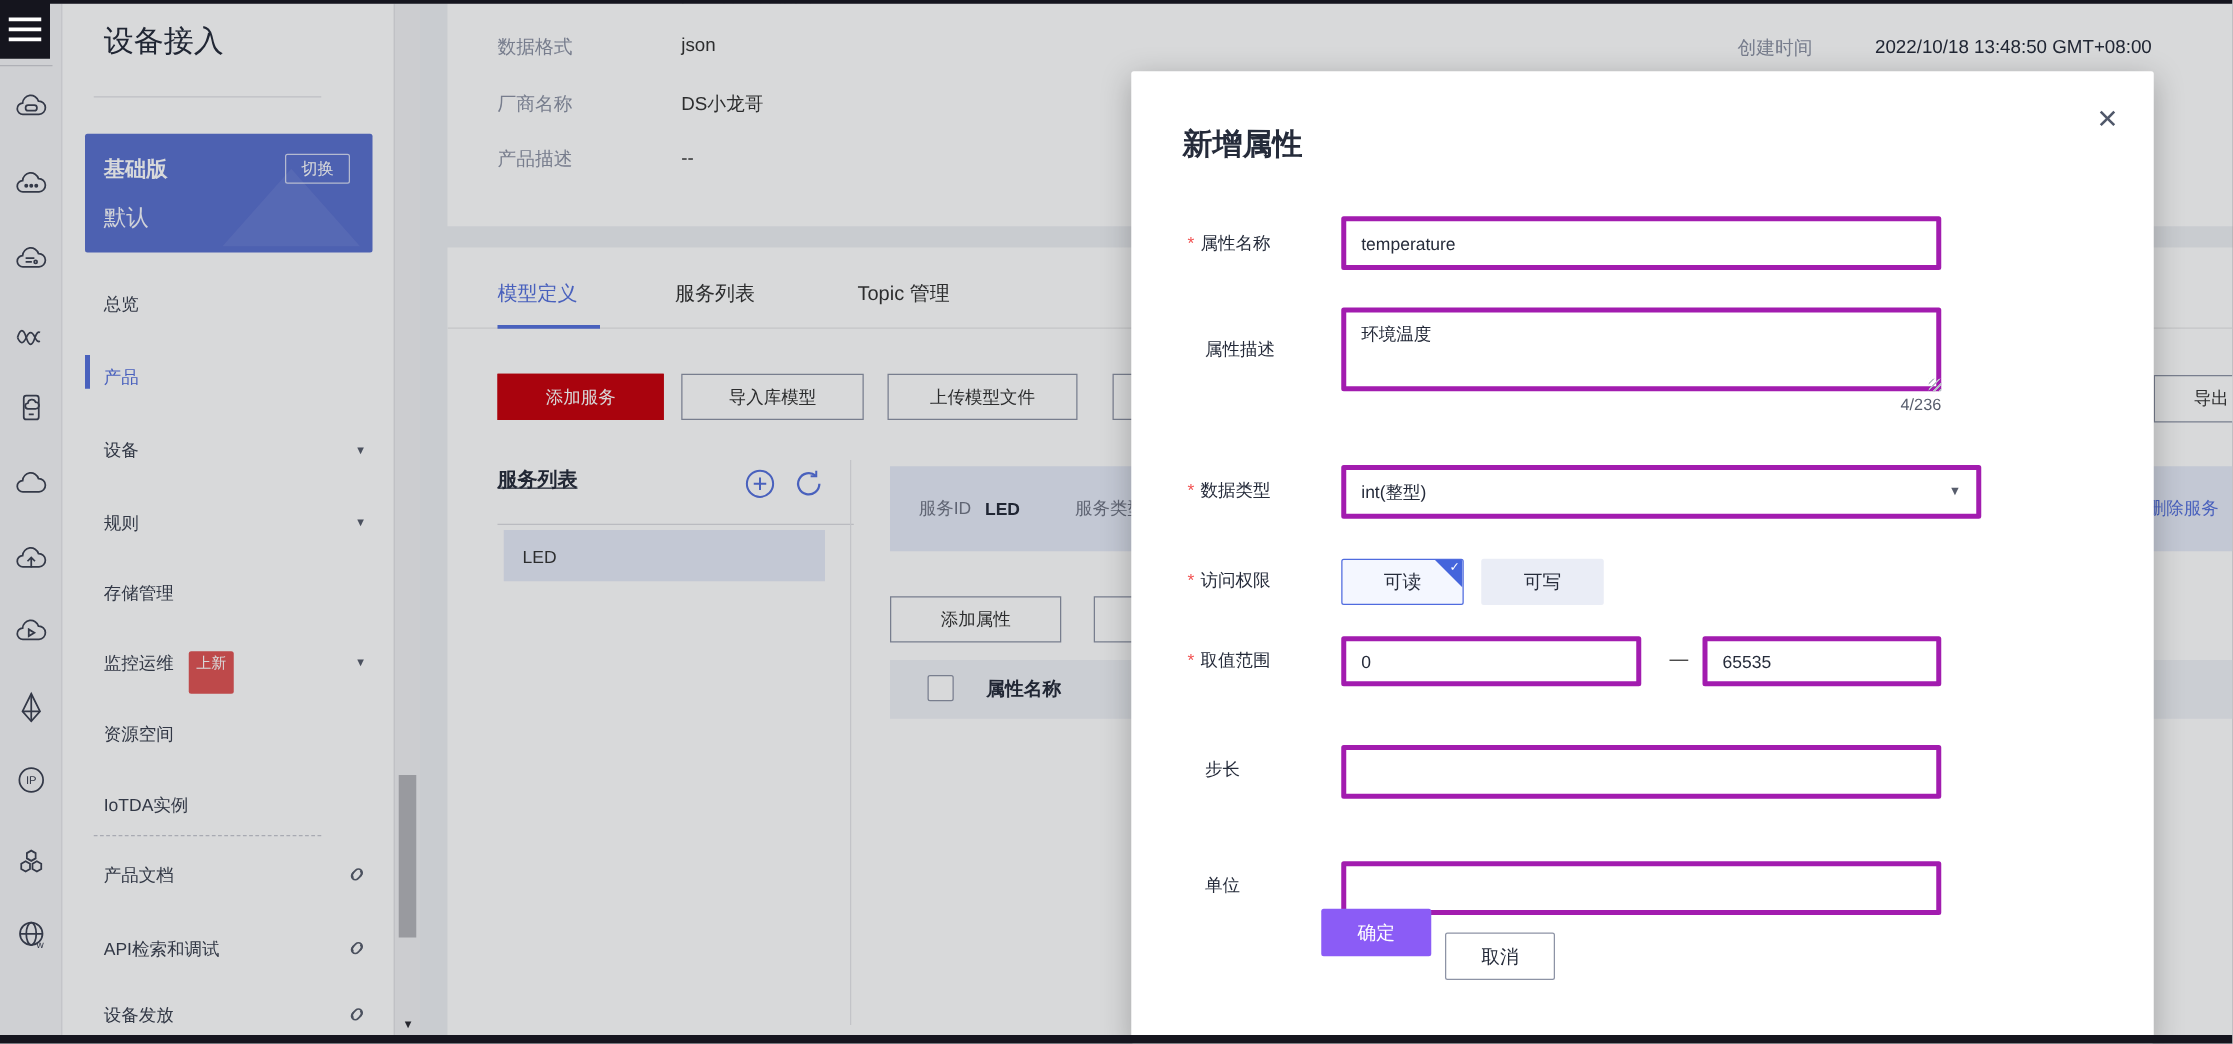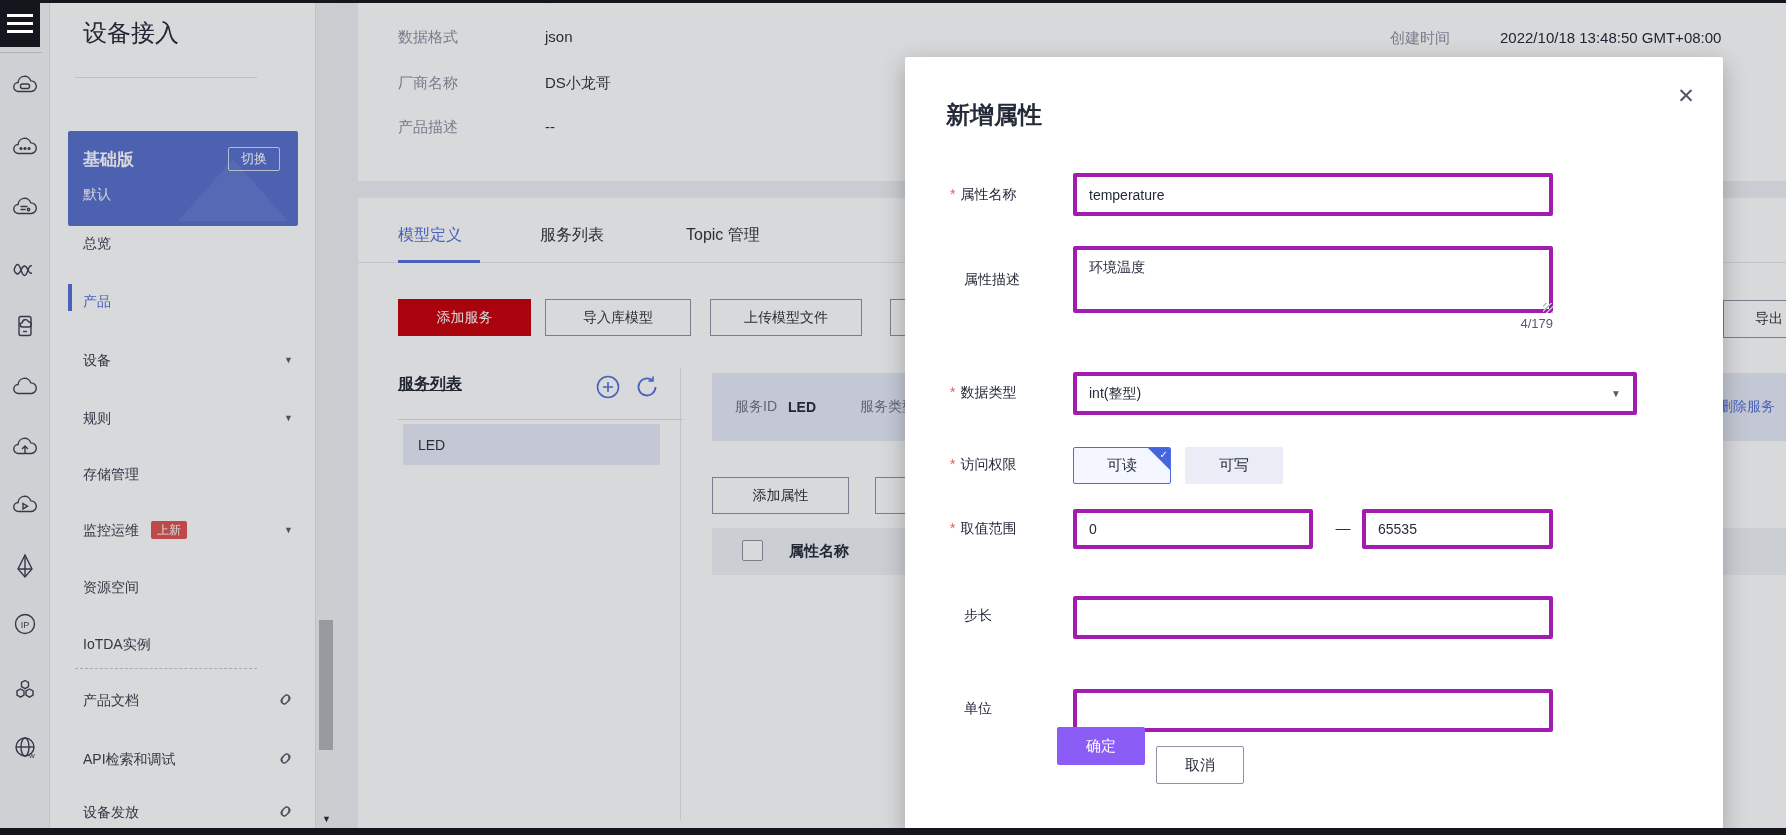--- a/index.html
+++ b/index.html
@@ -15,30 +15,30 @@
   .hamburger span{display:block;width:26px;height:3px;background:#fff;}
   
   .rail{position:absolute;left:0;top:3px;width:50px;height:825px;background:#f5f5f7;border-right:1px solid #e4e4e8;box-sizing:border-box;}
   .rail-div{position:absolute;left:0;top:49px;width:42px;height:1px;background:#cfcfd4;}
   .ricon{position:absolute;left:10px;width:30px;height:30px;}
   .ricon svg{width:30px;height:30px;display:block;}
   
   .menu{position:absolute;left:50px;top:3px;width:265px;height:825px;background:#fff;}
   .menu-title{position:absolute;left:33px;top:14px;font-size:24px;color:#252b3a;}
   .menu-div{position:absolute;left:25px;top:74px;width:182px;height:1px;background:#e1e1e5;}
-  .plan-card{position:absolute;left:18px;top:104px;width:230px;height:95px;background:#5a70cf;border-radius:2px;overflow:hidden;margin-top:24px;}
+  .plan-card{position:absolute;left:18px;top:104px;width:230px;height:95px;background:#5a70cf;border-radius:2px;overflow:hidden;}
   .plan-card .wm{position:absolute;right:10px;top:28px;width:0;height:0;border-left:55px solid transparent;border-right:55px solid transparent;border-bottom:62px solid rgba(255,255,255,0.07);}
   .plan-name{position:absolute;left:15px;top:17px;font-size:17px;font-weight:bold;color:#fff;}
   .plan-switch{position:absolute;left:160px;top:16px;width:50px;height:22px;border:1px solid rgba(255,255,255,0.75);border-radius:2px;
                color:#fff;font-size:13px;text-align:center;line-height:22px;}
-  .plan-sub{position:absolute;left:15px;top:55px;font-size:14px;color:rgba(255,255,255,0.95);}
+  .plan-sub{position:absolute;left:15px;top:55px;font-size:18px;color:rgba(255,255,255,0.95);}
   .mi{position:absolute;left:33px;width:222px;height:22px;line-height:22px;font-size:14px;color:#3a404f;}
   .mi .caret{position:absolute;right:12px;top:0;font-size:9px;color:#575d6c;}
   .mi .extlink{position:absolute;right:10px;top:1px;}
-  .mi .badge{display:inline-block;margin-left:12px;padding:0 6px;height:18px;line-height:18px;font-size:12px;color:#fff;background:#e05454;border-radius:2px;vertical-align:1px;}
+  .mi .badge{display:inline-block;margin-left:12px;padding:0 6px;height:34px;line-height:18px;font-size:12px;color:#fff;background:#e05454;border-radius:2px;vertical-align:1px;}
   .mi.active{color:#5570dd;}
   .active-bar{position:absolute;left:18px;top:281px;width:4px;height:27px;background:#5570dd;}
   .menu-dash{position:absolute;left:25px;top:665px;width:182px;border-top:1px dashed #c6c8d0;}
   
   .sscroll{position:absolute;left:315px;top:3px;width:21px;height:825px;background:#f1f1f3;border-left:1px solid #e3e3e6;box-sizing:border-box;}
   .sthumb{position:absolute;left:3px;top:617px;width:14px;height:130px;background:#b4b4b9;}
   .sarrow{position:absolute;left:0;bottom:4px;width:21px;text-align:center;font-size:9px;color:#2a2a33;}
   
   .lbl{position:absolute;font-size:15px;color:#8c92a4;white-space:nowrap;}
   .val{position:absolute;font-size:15px;color:#333;white-space:nowrap;}
@@ -318,26 +318,26 @@
     <div class="f-label" style="top:129px;">
       <span class="star">*</span><span>属性名称</span>
     </div>
     <input class="inp" style="left: 168px; top: 116px; width: 480px; height: 43px;" value="temperature">
 
     <div class="f-label noreq" style="top:214px;">
       <span>属性描述</span>
     </div>
     <textarea class="inp" style="left: 168px; top: 189px; width: 480px; height: 67px;">环境温度</textarea>
     <div class="resize-h"></div>
-    <div class="counter">4/179</div>
+    <div class="counter">4/236</div>
 
     <div class="f-label" style="top:327px;">
       <span class="star">*</span><span>数据类型</span>
     </div>
-    <div class="inp sel" style="left:168px;top:315px;width:564px;height:43px;">
+    <div class="inp sel" style="left:168px;top:315px;width:512px;height:43px;">
       <span>int(整型)</span>
       <span class="sel-caret">▼</span>
     </div>
 
     <div class="f-label" style="top:399px;">
       <span class="star">*</span><span>访问权限</span>
     </div>
     <div class="chip sel-chip" style="left:168px;top:390px;">
       <span>可读</span>
       <span class="chip-corner">

